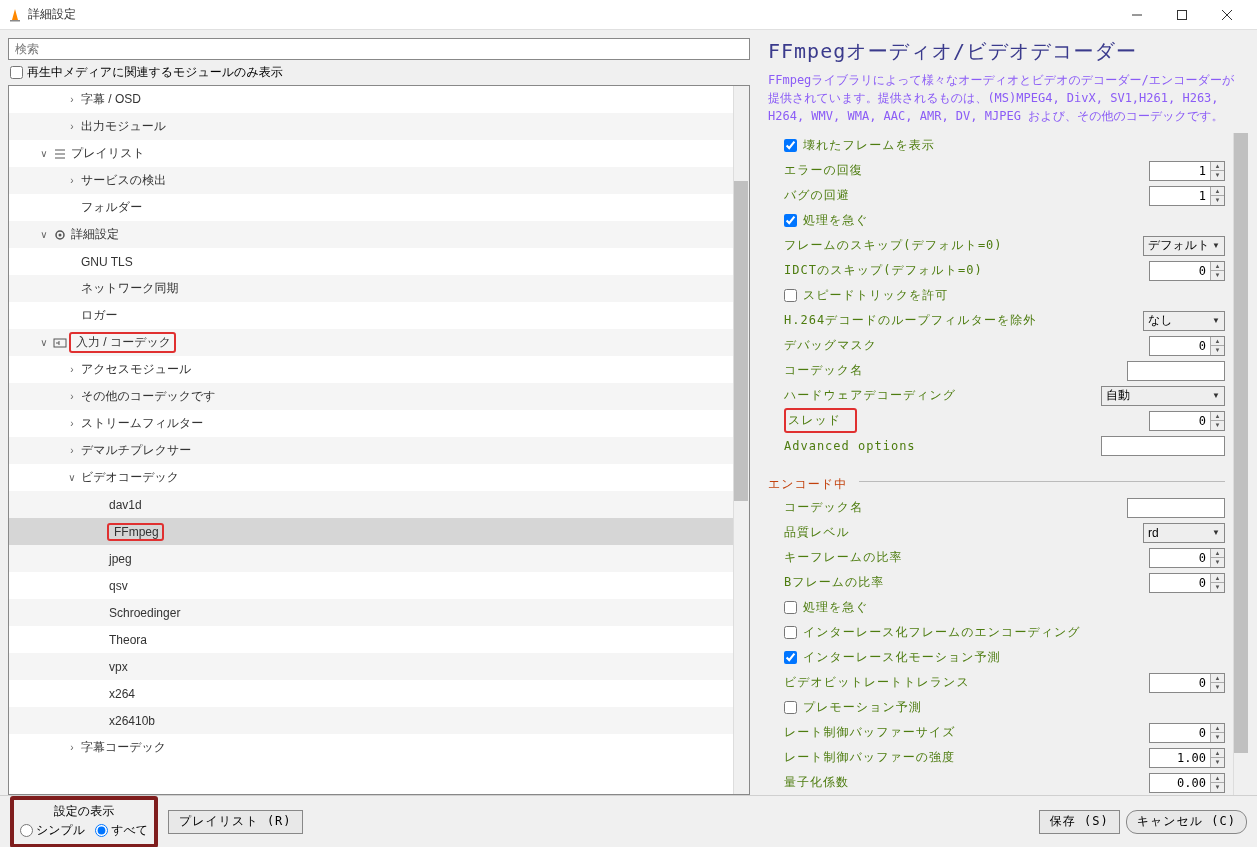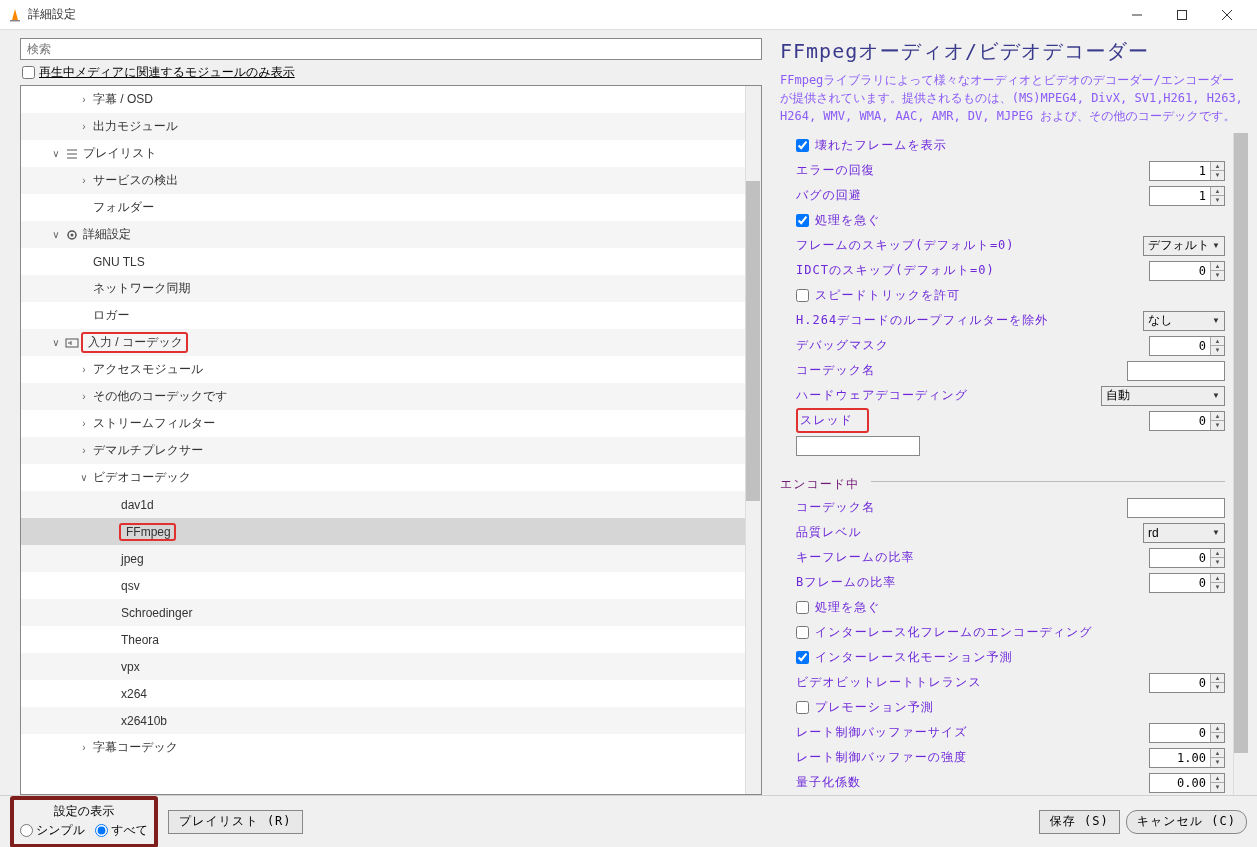--- a/index.html
+++ b/index.html
@@ -2,59 +2,59 @@
 <html><head>
 <meta charset="utf-8">
 <style>
 * { box-sizing: border-box; margin: 0; padding: 0; font-family: "Yu Gothic UI", "Meiryo", sans-serif; font-size: 12px; }
 body { background: #f0f0f0; width: 1257px; height: 847px; display: flex; flex-direction: column; overflow: hidden; }
 .titlebar { height: 30px; background: #fff; display: flex; align-items: center; padding: 0 8px; border-bottom: 1px solid #e0e0e0; }
 .titlebar-icon { color: #ff8800; margin-right: 6px; }
 .titlebar-title { flex: 1; color: #333; }
 .titlebar-controls { display: flex; gap: 0; }
 .tb-btn { width: 45px; height: 29px; display: flex; align-items: center; justify-content: center; color: #333; }
-.content { flex: 1; display: flex; background: #f0f0f0; overflow: hidden; padding-left: 12px; }
+.content { flex: 1; display: flex; background: #f0f0f0; overflow: hidden; }
 .left-pane { width: 764px; display: flex; flex-direction: column; padding: 8px 0 0 8px; }
 .search-box { width: 742px; height: 22px; border: 1px solid #888; padding: 2px 6px; background: #fff; margin-bottom: 4px; font-family: inherit; }
-.filter-row { display: flex; align-items: center; gap: 4px; margin-bottom: 4px; padding-left: 2px; text-decoration: underline; }
+.filter-row { display: flex; align-items: center; gap: 4px; margin-bottom: 4px; padding-left: 2px; }
 .filter-row input[type=checkbox] { width:13px; height:13px; }
 .tree-container { flex: 1; border: 1px solid #888; background: #fff; width: 742px; overflow-y: auto; overflow-x: hidden; position: relative; }
 .tree-scrollbar { position:absolute; right:0; top:0; width:16px; height:100%; background:#f0f0f0; border-left:1px solid #ddd; }
 .tree-scroll-thumb { position:absolute; right:1px; top:95px; width:14px; height:320px; background:#c0c0c0; border-radius:0; }
 .tree-row { height: 27px; display: flex; align-items: center; padding-left: 8px; color: #333; }
 .tree-row.alt { background: #f5f5f5; }
 .tree-row.selected { background: #d6d6d6; }
 .tree-indent { display: inline-block; }
 .chevron { width: 14px; text-align: center; color: #666; font-size: 10px; display: inline-block; }
 .tree-icon { width: 18px; display: inline-flex; align-items: center; justify-content: center; color: #555; }
 .tree-label { margin-left: 2px; }
 .highlight-red { border: 2px solid #e03030; border-radius: 3px; padding: 0 3px; }
 .right-pane { flex: 1; display: flex; flex-direction: column; padding: 8px 8px 0 0; overflow: hidden; }
 .panel-title { font-family: "MS Gothic", monospace; font-size: 20px; color: #3a3a8c; margin-bottom: 6px; padding-left: 4px; letter-spacing: 1px; }
 .panel-desc { font-family: "MS Gothic", monospace; font-size: 12px; color: #8b5cf6; line-height: 1.5; padding: 0 4px 8px 4px; }
 .settings-scroll { flex: 1; overflow-y: auto; position: relative; }
 .right-scrollbar { position:absolute; right:0; top:0; width:16px; height:100%; background:#f0f0f0; border-left:1px solid #ddd; }
 .right-scroll-thumb { position:absolute; right:1px; top:0; width:14px; height:620px; background:#c0c0c0; }
 .setting-row { display: flex; align-items: center; height: 25px; padding: 0 24px 0 20px; }
-.setting-label { flex: 1; font-family: "MS Gothic", monospace; color: #6d28d9; letter-spacing: 1px; }
+.setting-label { flex: 1; font-family: "MS Gothic", monospace; color: #4d7c0f; letter-spacing: 1px; }
 .setting-label.red-box { border: 2px solid #e03030; border-radius: 3px; display:inline-block; flex:none; padding:2px 14px 2px 2px; }
 .setting-label.red-box-wrap { flex:1; }
 .setting-chk { display: flex; align-items: center; gap: 6px; flex:1; }
 .setting-chk input { width:13px; height:13px; }
 .spin { display: flex; align-items: center; border: 1px solid #888; height: 20px; background: #fff; }
 .spin input { width: 60px; border: none; text-align: right; padding: 0 4px; height: 18px; font-family: "MS Gothic", monospace; }
 .spin-btns { width: 14px; display: flex; flex-direction: column; border-left: 1px solid #aaa; }
 .spin-btns span { height: 9px; font-size: 6px; text-align: center; line-height: 9px; color: #555; background:#eee; }
 .spin-btns span:first-child { border-bottom:1px solid #aaa; }
 .combo { border: 1px solid #888; height: 20px; width: 82px; display: flex; align-items: center; background: #eee; padding: 0 4px; font-family: "MS Gothic", monospace; justify-content: space-between; }
 .combo.wide { width: 124px; }
 .combo-arrow { font-size: 8px; color: #333; }
 .textinput { border: 1px solid #888; height: 20px; width: 98px; background: #fff; padding: 0 4px; }
 .textinput.wide { width: 124px; }
-.section-header { font-family: "MS Gothic", monospace; color: #701a75; padding: 8px 8px 2px 4px; border-bottom: none; letter-spacing:1px; }
+.section-header { font-family: "MS Gothic", monospace; color: #c2410c; padding: 8px 8px 2px 4px; border-bottom: none; letter-spacing:1px; }
 .footer { height: 52px; display: flex; align-items: center; padding: 0 10px; background: #f0f0f0; border-top: 1px solid #d0d0d0; }
 .radio-group { border: 4px solid #7f1d1d; border-radius: 3px; padding: 3px 6px 5px 6px; display: flex; flex-direction: column; gap: 2px; }
 .radio-group-title { font-size: 12px; text-align: center; }
 .radio-opts { display: flex; gap: 10px; align-items: center; }
 .radio-opts label { display:flex; align-items:center; gap:3px; font-size:12px; }
 .footer-btn { border: 1px solid #888; background: #e8e8e8; height: 24px; padding: 0 10px; font-family: "MS Gothic", monospace; letter-spacing:1px; cursor:pointer; }
 .footer-spacer { flex:1; }
 svg { display: block; }
 </style>
 </head>
@@ -338,20 +338,21 @@
             <div class="setting-label red-box-wrap"><span class="setting-label red-box">スレッド</span></div>
             <div class="spin">
               <input value="0" style="">
               <div class="spin-btns">
                 <span>▲</span>
                 <span>▼</span>
               </div>
             </div>
           </div>
           <div class="setting-row">
+            <span class="setting-label">Advanced options</span>
             <input class="textinput wide" value="" style="">
           </div>
         </div>
       <div style="display:flex; align-items:center; margin-top:10px;">
         <div class="section-header">エンコード中</div>
         <div style="flex:1; border-top:1px solid #bbb; margin-right:24px; margin-left:4px;"></div>
       </div>
       <div id="settings2">
           <div class="setting-row">
             <span class="setting-label">コーデック名</span>

